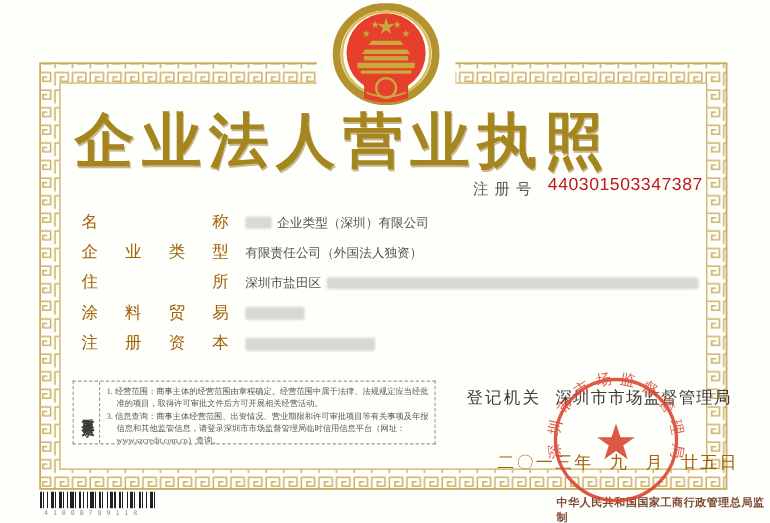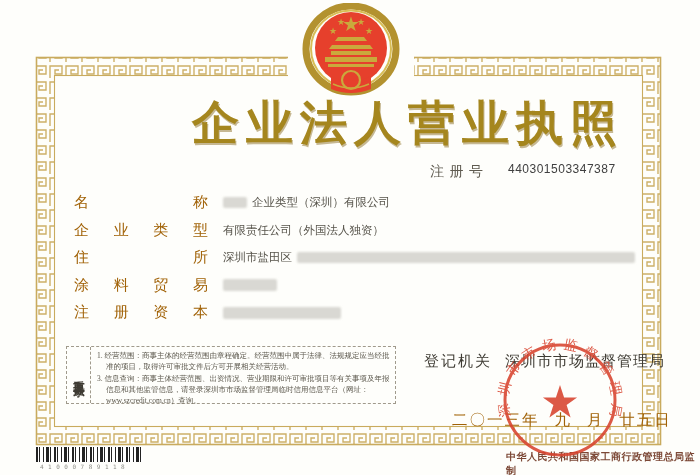--- a/index.html
+++ b/index.html
@@ -9,27 +9,27 @@
 
   .abs { position:absolute; }
 
   
   #frame-svg { left:0; top:0; width:700px; height:475px; }
 
   
   #emblem-box { left:288px; top:2px; width:126px; height:95px; background:#fefefb; display:flex; align-items:center; justify-content:center; z-index:3; }
 
   
-  #title { left:0; top:92px; width:624px; text-align:right; font-size:47px; font-weight:700;
+  #title { left:0; top:92px; width:624px; text-align:center; font-size:54px; font-weight:700;
            color:#a5861e; letter-spacing:7px; text-shadow:1px 2px 0 rgba(130,100,20,.45); z-index:2; }
 
   
   #reg-line { left:430px; top:163px; display:flex; align-items:baseline; }
   #reg-label { font-size:14px; color:#5f5b50; letter-spacing:1px; }
-  #reg-number { font-size:12px; color:#404040; margin-left:24px; letter-spacing:.5px; position:relative; top:-3px; font-family:"Liberation Sans","DejaVu Sans",sans-serif; }
+  #reg-number { font-size:16px; color:#b91c1c; margin-left:14px; letter-spacing:.5px; position:relative; top:-3px; font-family:"Liberation Sans","DejaVu Sans",sans-serif; }
 
   
   #fields { left:74px; top:189px; width:580px; }
   .field-row { display:flex; align-items:center; height:27.5px; }
   .field-label { display:inline-block; width:134px; font-size:15px; color:#a16207;
                  text-align:justify; text-align-last:justify; letter-spacing:0; line-height:1; }
   .field-value { margin-left:15px; font-size:11.5px; color:#56534a; display:flex; align-items:center; white-space:nowrap; }
   .redacted { display:inline-block; background:#d9d8d3; filter:blur(1.1px); border-radius:2px; }
   .r-name { width:24px; height:11px; margin-right:5px; }
   .r-addr { width:338px; height:11px; margin-left:5px; }

